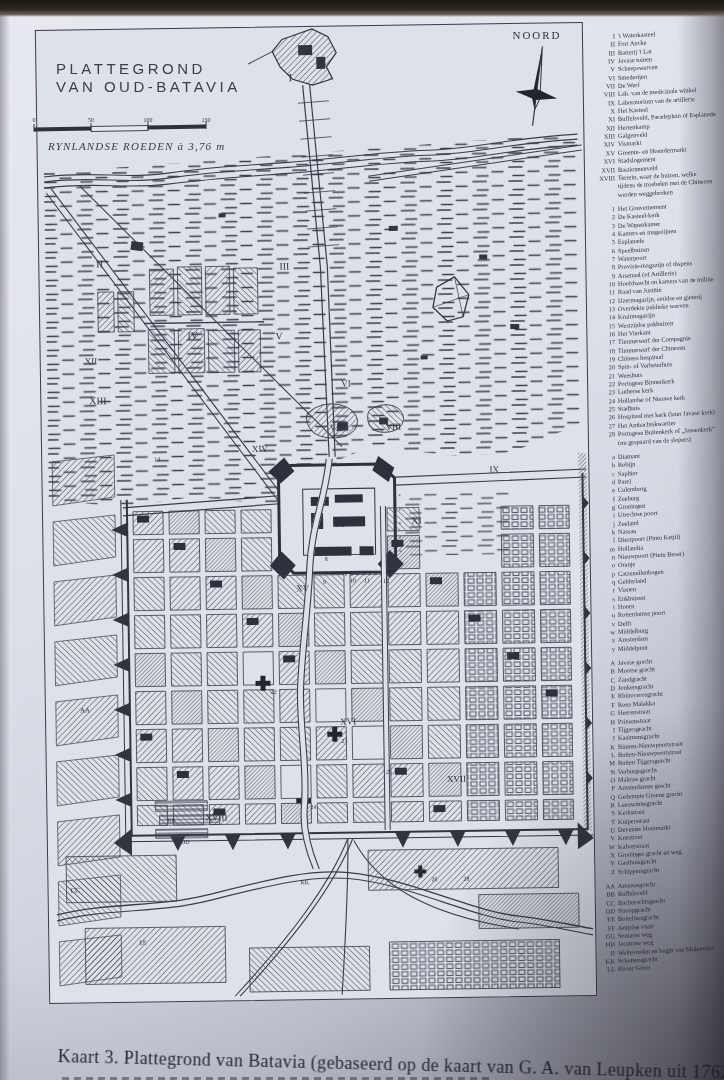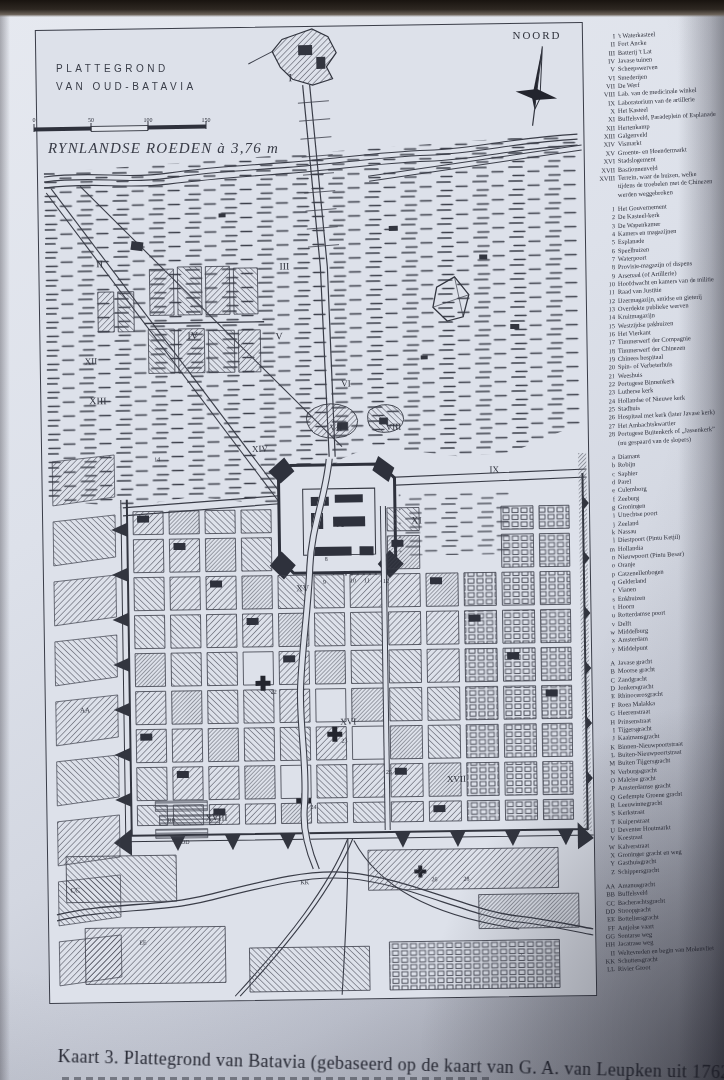--- a/index.html
+++ b/index.html
@@ -16,25 +16,25 @@
     background:radial-gradient(120% 120% at 100% 100%, rgba(20,20,28,.5) 0%, rgba(20,20,28,.22) 45%, rgba(20,20,28,0) 75%);}
   #right-curve{position:absolute;right:0;top:0;width:46px;height:1080px;
     background:linear-gradient(to right,rgba(40,40,52,0),rgba(40,40,52,.28) 70%,rgba(26,26,36,.42));}
 
   #map-frame{position:absolute;left:42px;top:26px;width:546px;height:972px;
     border:1.6px solid #3a3d48;transform:rotate(-0.85deg);transform-origin:50% 50%;
     background:#dde1ea;}
   #map-svg{position:absolute;left:0;top:0;width:546px;height:972px;}
 
   #map-title{position:absolute;left:56px;top:60px;color:#3a3e49;
-    font-family:"Liberation Sans",sans-serif;font-size:10px;letter-spacing:3.5px;line-height:18px;
+    font-family:"Liberation Sans",sans-serif;font-size:15px;letter-spacing:3.5px;line-height:18px;
     filter:blur(.25px);}
   #scalebar{position:absolute;left:30px;top:116px;width:190px;height:44px;}
   #scale-caption{position:absolute;left:48px;top:140px;color:#383b46;font-style:italic;
-    font-family:"Liberation Serif",serif;font-size:15px;letter-spacing:1.2px;filter:blur(.3px);}
+    font-family:"Liberation Serif",serif;font-size:11px;letter-spacing:1.2px;filter:blur(.3px);}
   #compass{position:absolute;left:505px;top:26px;width:64px;height:118px;}
 
   #legend{position:absolute;left:599px;top:33px;width:125px;color:#2d2f3a;
     font-family:"Liberation Serif",serif;font-size:6.4px;filter:blur(.32px);}
   .legend-group{margin-bottom:6px;}
   .legend-row{display:flex;line-height:8.35px;white-space:nowrap;transform:rotate(-3deg);transform-origin:0 50%;}
   .legend-key{width:16px;text-align:right;padding-right:3px;flex:none;}
   .legend-val{flex:none;}
   .legend-cont{padding-left:19px;}
 

